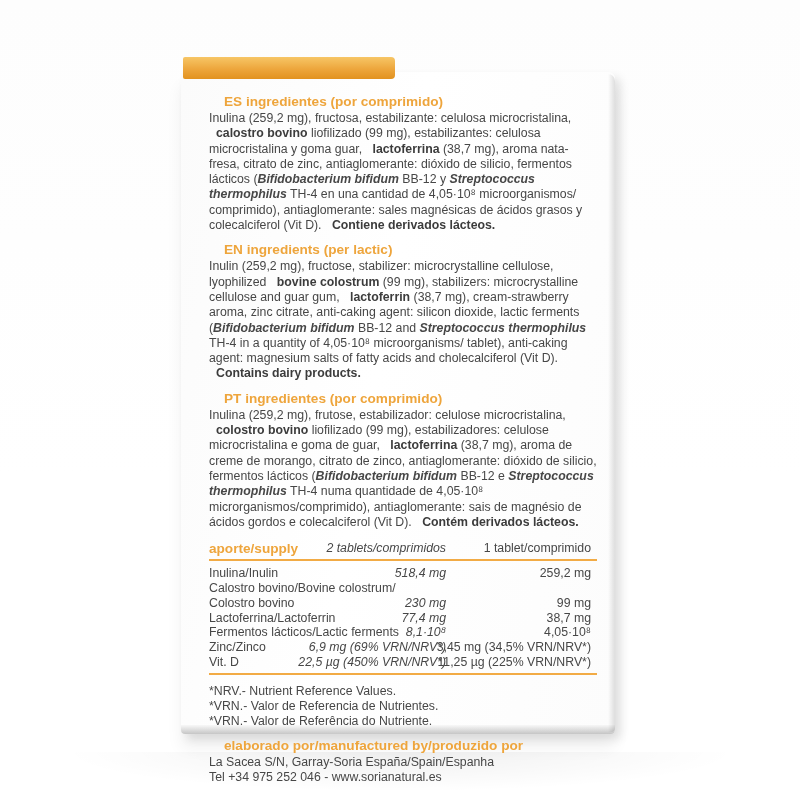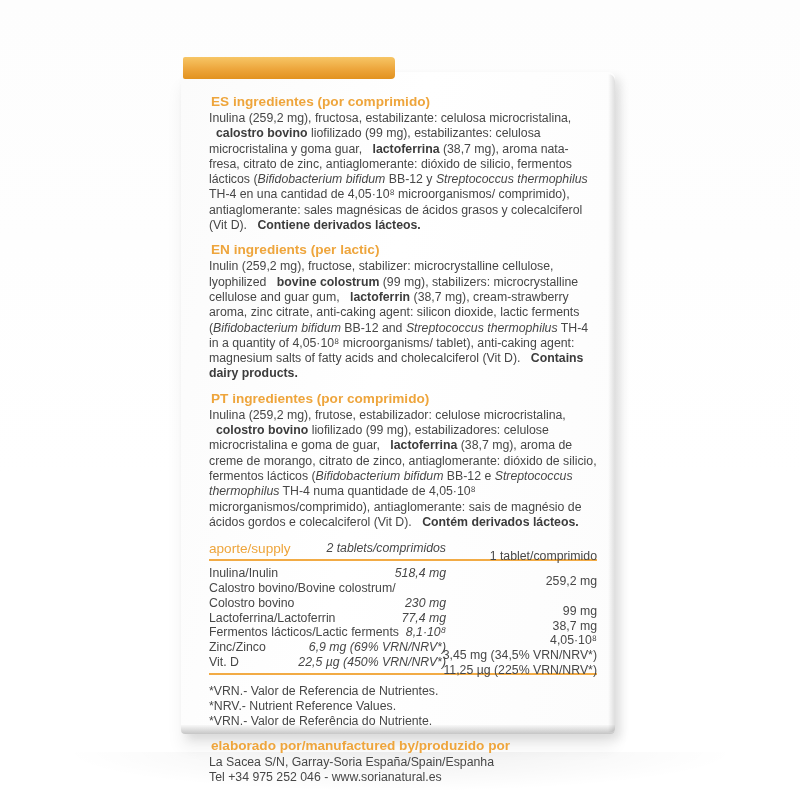--- a/index.html
+++ b/index.html
@@ -17,33 +17,33 @@
     border-radius:0 7px 4px 0;}
   .card-bottom-edge{position:absolute;left:0;right:0;bottom:0;height:9px;
     background:linear-gradient(180deg,rgba(0,0,0,0.02),rgba(0,0,0,0.22));
     border-radius:0 0 4px 4px;}
   .tab{position:absolute;left:183px;top:57px;width:212px;height:22px;z-index:5;
     background:linear-gradient(180deg,#f7c666,#eda63c 55%,#e2921f);
     border-radius:2px 4px 4px 2px;}
   .content{position:absolute;left:0;top:0;right:0;padding:22px 18px 0 28px;
     color:#474747;font-size:12.3px;line-height:15.3px;}
   .sec-h{color:#EEA53C;font-weight:700;font-size:13.6px;line-height:15px;
-    margin:9px 0 2px 2px;}
+    margin:9px 0 2px 15px;}
   .sec-h.first{margin-top:0;}
   .sec-b{margin:0 0 0 0;}
   .b{font-weight:700;color:#3c3c3c;margin-left:7px;}
-  .i{font-style:italic;}
+  .i{font-style:italic;font-weight:bold;}
   
   .table{margin-top:11px;border-bottom:2px solid #F2AB45;padding-bottom:3px;}
   .trow{position:relative;height:14.8px;white-space:nowrap;}
   .thead{height:18px;border-bottom:2px solid #F2AB45;margin-bottom:5px;}
   .tlabel{position:absolute;left:0;top:0;}
   .tcol2{position:absolute;left:0;top:0;width:237px;text-align:right;font-style:italic;}
-  .tcol3{position:absolute;right:0;top:0;text-align:right;margin-top:8px;}
-  .th-orange{color:#EEA53C;font-weight:400;font-size:13.6px;}
+  .tcol3{position:absolute;right:6px;top:0;text-align:right;}
+  .th-orange{color:#EEA53C;font-weight:700;font-size:13.6px;}
   
   .footnotes{margin-top:9px;line-height:14.6px;}
   
   .manu{margin-top:2px;}
   .manu-name{font-weight:700;color:#3c3c3c;font-size:12.8px;line-height:15px;}
   .manu-line{line-height:15px;}
 </style>
 </head>
 <body>
 
@@ -112,22 +112,22 @@
             </div>
             <div class="trow">
               <span class="tlabel">Vit. D</span>
               <span class="tcol2">22,5 µg (450% VRN/NRV*)</span>
               <span class="tcol3">11,25 µg (225% VRN/NRV*)</span>
             </div>
           </div>
       </div>
 
       <div class="footnotes">
+        <div class="manu-line">*NRV.- Nutrient Reference Values.</div>
         <div class="manu-line">*VRN.- Valor de Referencia de Nutrientes.</div>
-        <div class="manu-line">*NRV.- Nutrient Reference Values.</div>
         <div class="manu-line">*VRN.- Valor de Referência do Nutriente.</div>
       </div>
 
       <div class="manu">
         <h2 class="sec-h">elaborado por/manufactured by/produzido por</h2>
         <div class="manu-line">La Sacea S/N, Garray-Soria España/Spain/Espanha</div>
         <div class="manu-line">Tel +34 975 252 046 - www.sorianatural.es</div>
       </div>
 
     </div>

